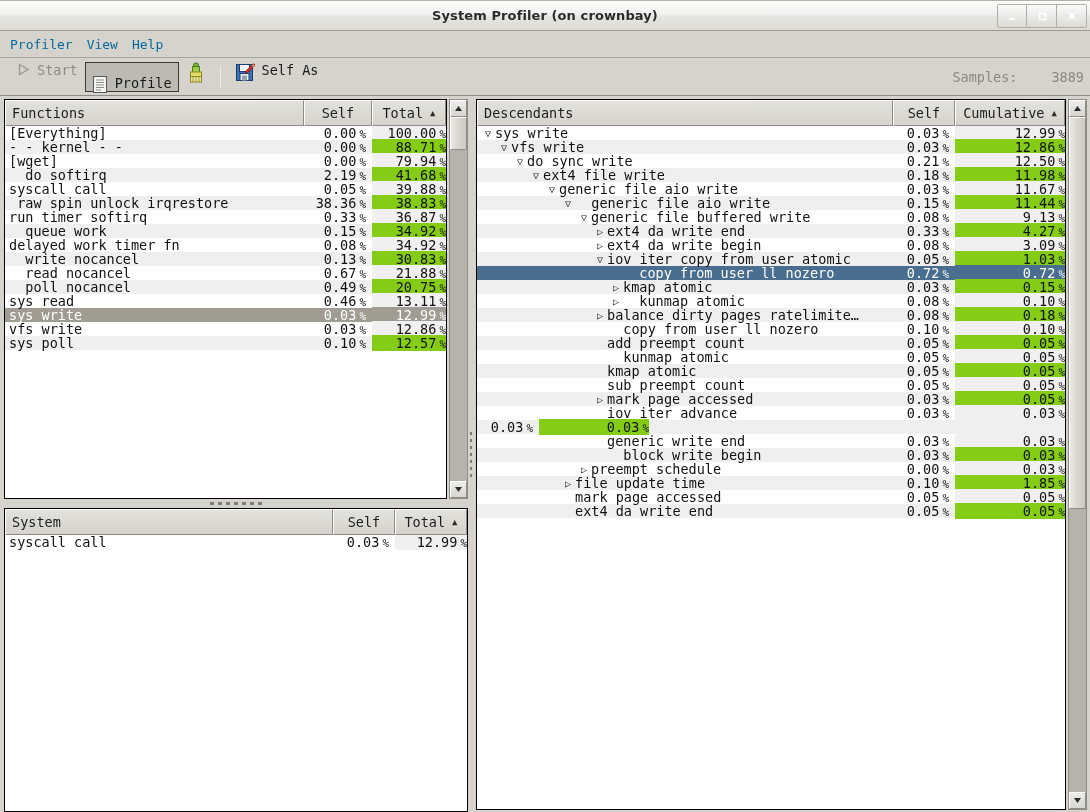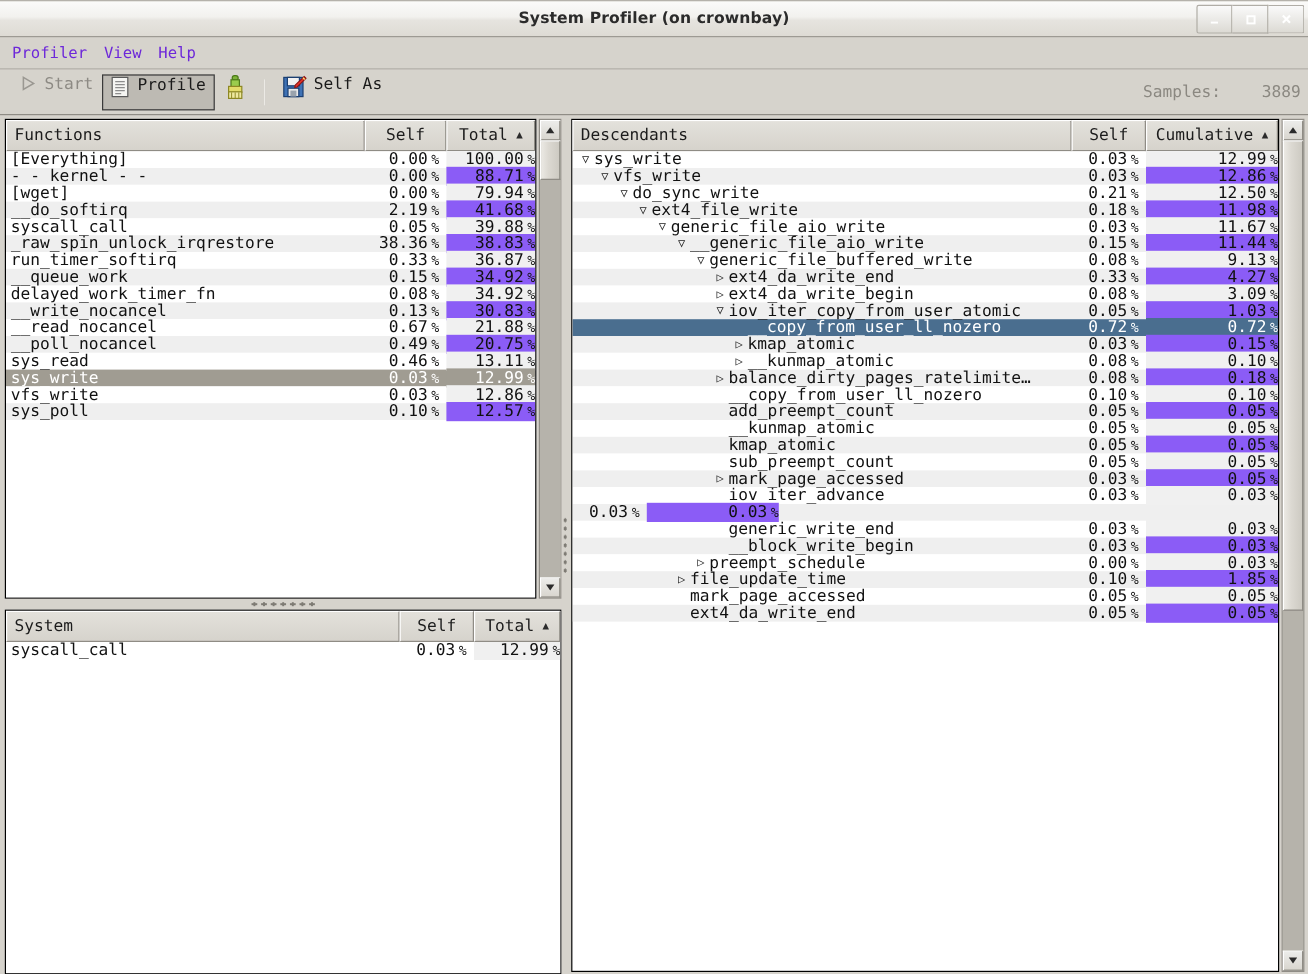--- a/index.html
+++ b/index.html
@@ -45,21 +45,21 @@
 
   
   .menubar {
     height: 27px;
     background: #d6d3cc;
     display: flex; align-items: center;
     padding-left: 10px;
     border-bottom: 1px solid #a9a69f;
   }
   .menuitem {
-    font-size: 13px; color: #6d28d9;
+    font-size: 13px; color: #0369a1;
     padding: 2px 9px 2px 0;
     margin-right: 5px;
   }
 
   
   .toolbar {
     position: relative;
     height: 38px;
     background: #d6d3cc;
     display: flex; align-items: center;
@@ -68,21 +68,21 @@
   }
   .tbitem {
     display: flex; gap: 6px;
     height: 30px; padding: 0 7px;
     font-size: 13.5px; color: #1a1a1a;
   }
   .tbitem.disabled { color: #8d8a84; }
   .tbitem.active {
     background: #bdbab3;
     border: 1px solid #3a3a3a;
-    padding: 0 6px;
+    padding: 12px 6px;
   }
   .tb-sep {
     width: 1px; height: 22px; background: #b8b5ae;
     border-right: 1px solid #eceae5;
     margin: 0 7px;
   }
   .samples {
     position: absolute; right: 6px; top: 0; height: 38px;
     display: flex; align-items: center; gap: 34px;
     font-size: 13.5px; color: #8b8881;
@@ -143,21 +143,21 @@
     height: 14px;
     font-size: 13.5px; color: #111;
     white-space: nowrap;
   }
   .row.odd  { background: #ffffff; }
   .row.even { background: #efefef; }
   .row .c-name { flex: 1 1 auto; overflow: hidden; padding-left: 4px; display:flex; align-items:center; }
   .row .c-self { text-align: right; padding-right: 6px; }
   .row .c-tot  { text-align: right; padding-right: 0; }
   .row.odd  .c-tot { background: #f0f0f0; }
-  .row.even .c-tot { background: #8b5cf6; }
+  .row.even .c-tot { background: #84cc16; }
 
   
   .row.sel-grey { background: #a09c92 !important; color: #ffffff; }
   .row.sel-grey .c-tot { background: #a09c92 !important; }
   .row.sel-blue { background: #4a6e8f !important; color: #ffffff; }
   .row.sel-blue .c-tot { background: #4a6e8f !important; }
 
   .pct { font-size: 11px; margin-left: 3px; }
 
   

